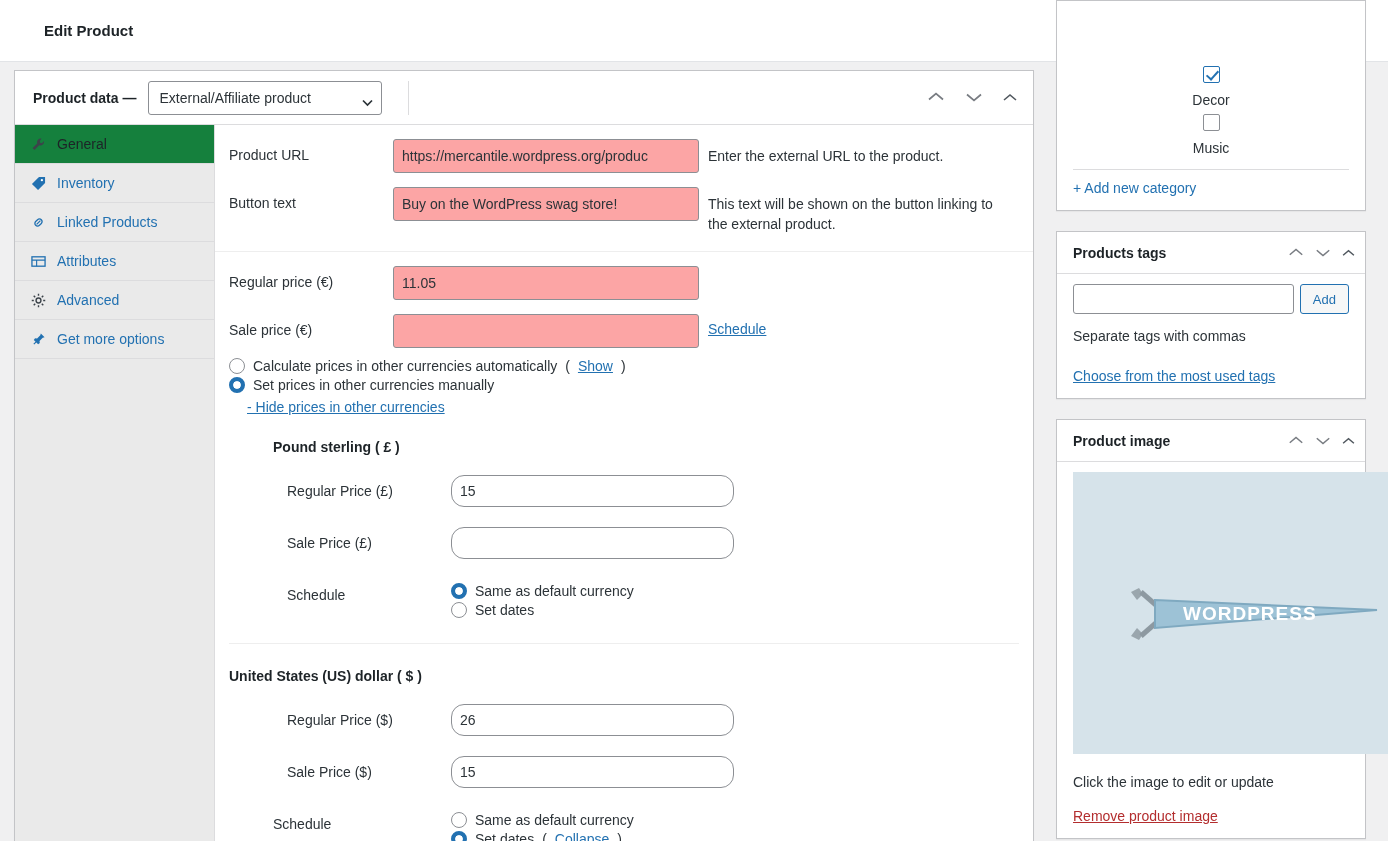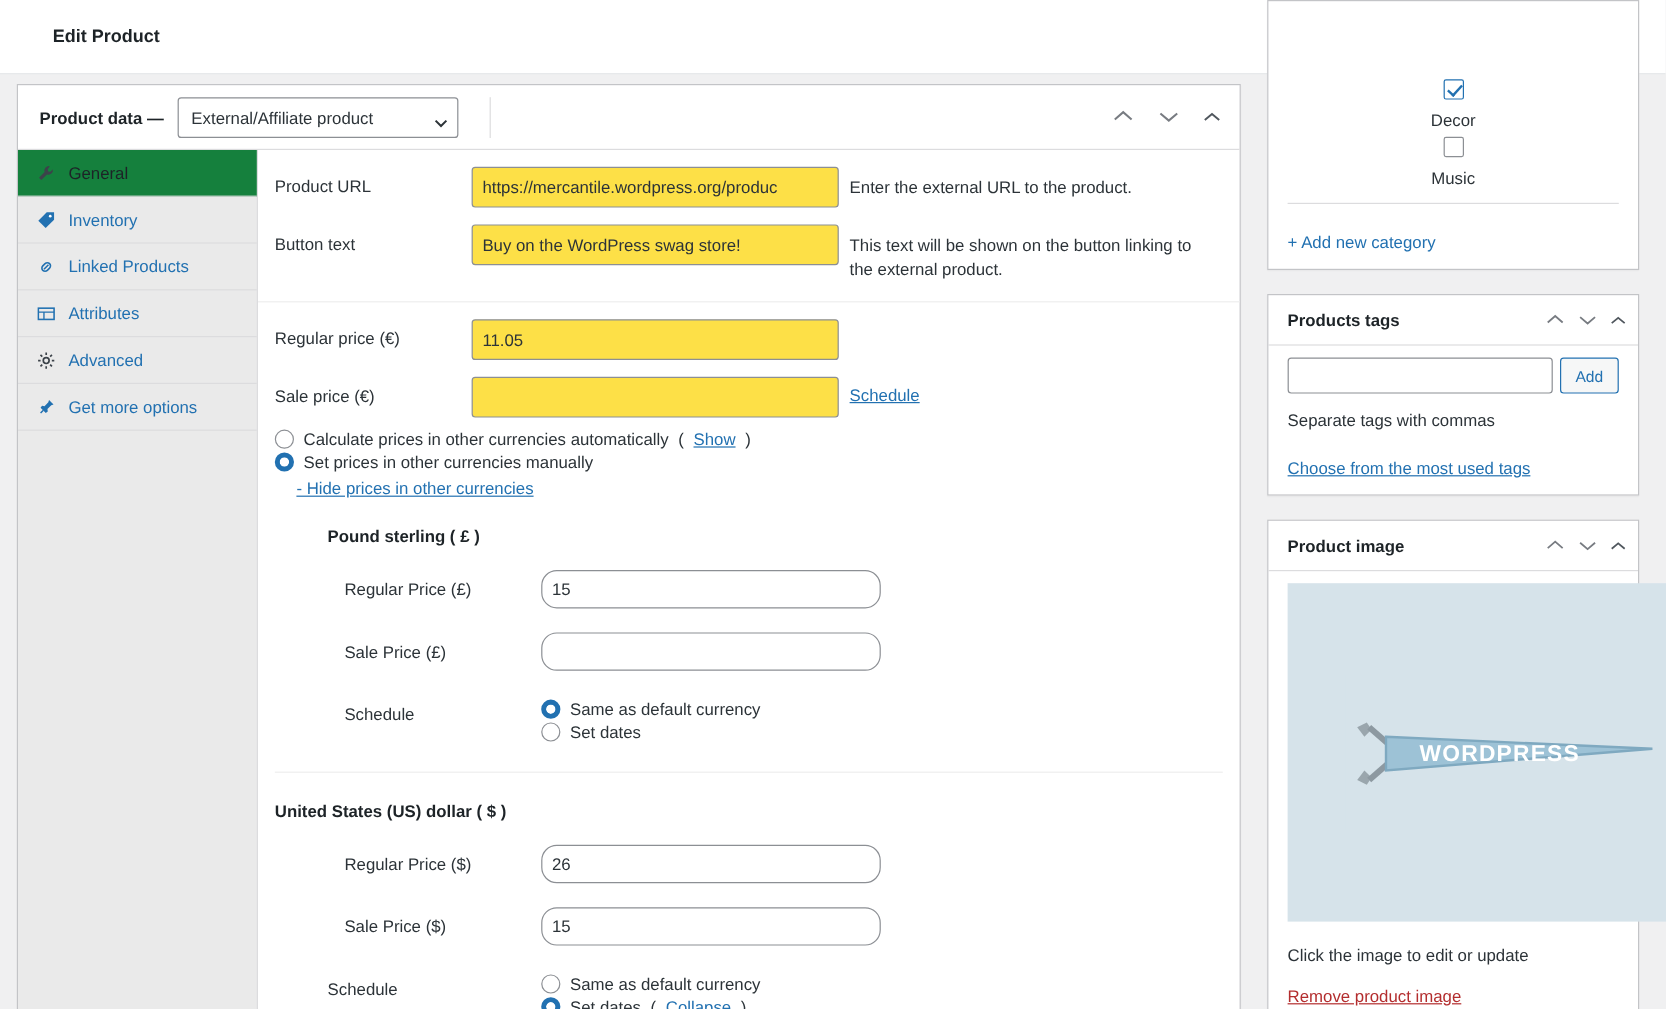--- a/index.html
+++ b/index.html
@@ -99,21 +99,21 @@
     padding: 0 12px 0 14px;
     margin-top: 14px;
   }
   .field-label {
     width: 164px; padding-top: 8px; font-size: 14px; color: #2c3338;
   }
   input.txt {
     width: 306px; height: 34px; padding: 0 8px;
     border: 1px solid #8c8f94; border-radius: 3px;
     font-size: 14px; font-family: "Liberation Sans", sans-serif;
-    color: #2c3338; background: #fde047;
+    color: #2c3338; background: #fca5a5;
   }
   .field-desc {
     margin-left: 9px; padding-top: 7px; max-width: 300px;
     font-size: 14px; color: #2c3338; line-height: 1.45;
   }
   .hr { border-top: 1px solid #eee; margin: 16px 0 0 0; }
 
   .link { color: #2271b1; text-decoration: underline; cursor: pointer; }
 
   
@@ -191,21 +191,21 @@
     background: #fff; flex: none; position: relative; cursor: pointer;
   }
   .cb.on { background: #fff; border-color: #2271b1; }
   .cb.on::after {
     content: ""; position: absolute; left: 5px; top: 1px;
     width: 5px; height: 10px; border: solid #2271b1;
     border-width: 0 2px 2px 0; transform: rotate(42deg);
   }
   .cat-label { font-size: 14px; color: #2c3338; }
   .cat-sep { border-top: 1px solid #dcdcde; margin: 10px 0 0 0; }
-  .addnew { display: block; margin-top: 24px; color: #2271b1; font-size: 14px; text-decoration: none; cursor: pointer;}
+  .addnew { display: block; margin-top: 10px; color: #2271b1; font-size: 14px; text-decoration: none; cursor: pointer;}
 
   .tag-row { display: flex; gap: 6px; }
   input.tag-input {
     flex: 1; height: 30px; padding: 0 8px;
     border: 1px solid #8c8f94; border-radius: 3px;
     font-family: "Liberation Sans", sans-serif; font-size: 14px;
   }
   .btn-secondary {
     height: 30px; padding: 0 12px;
     border: 1px solid #2271b1; border-radius: 3px;

